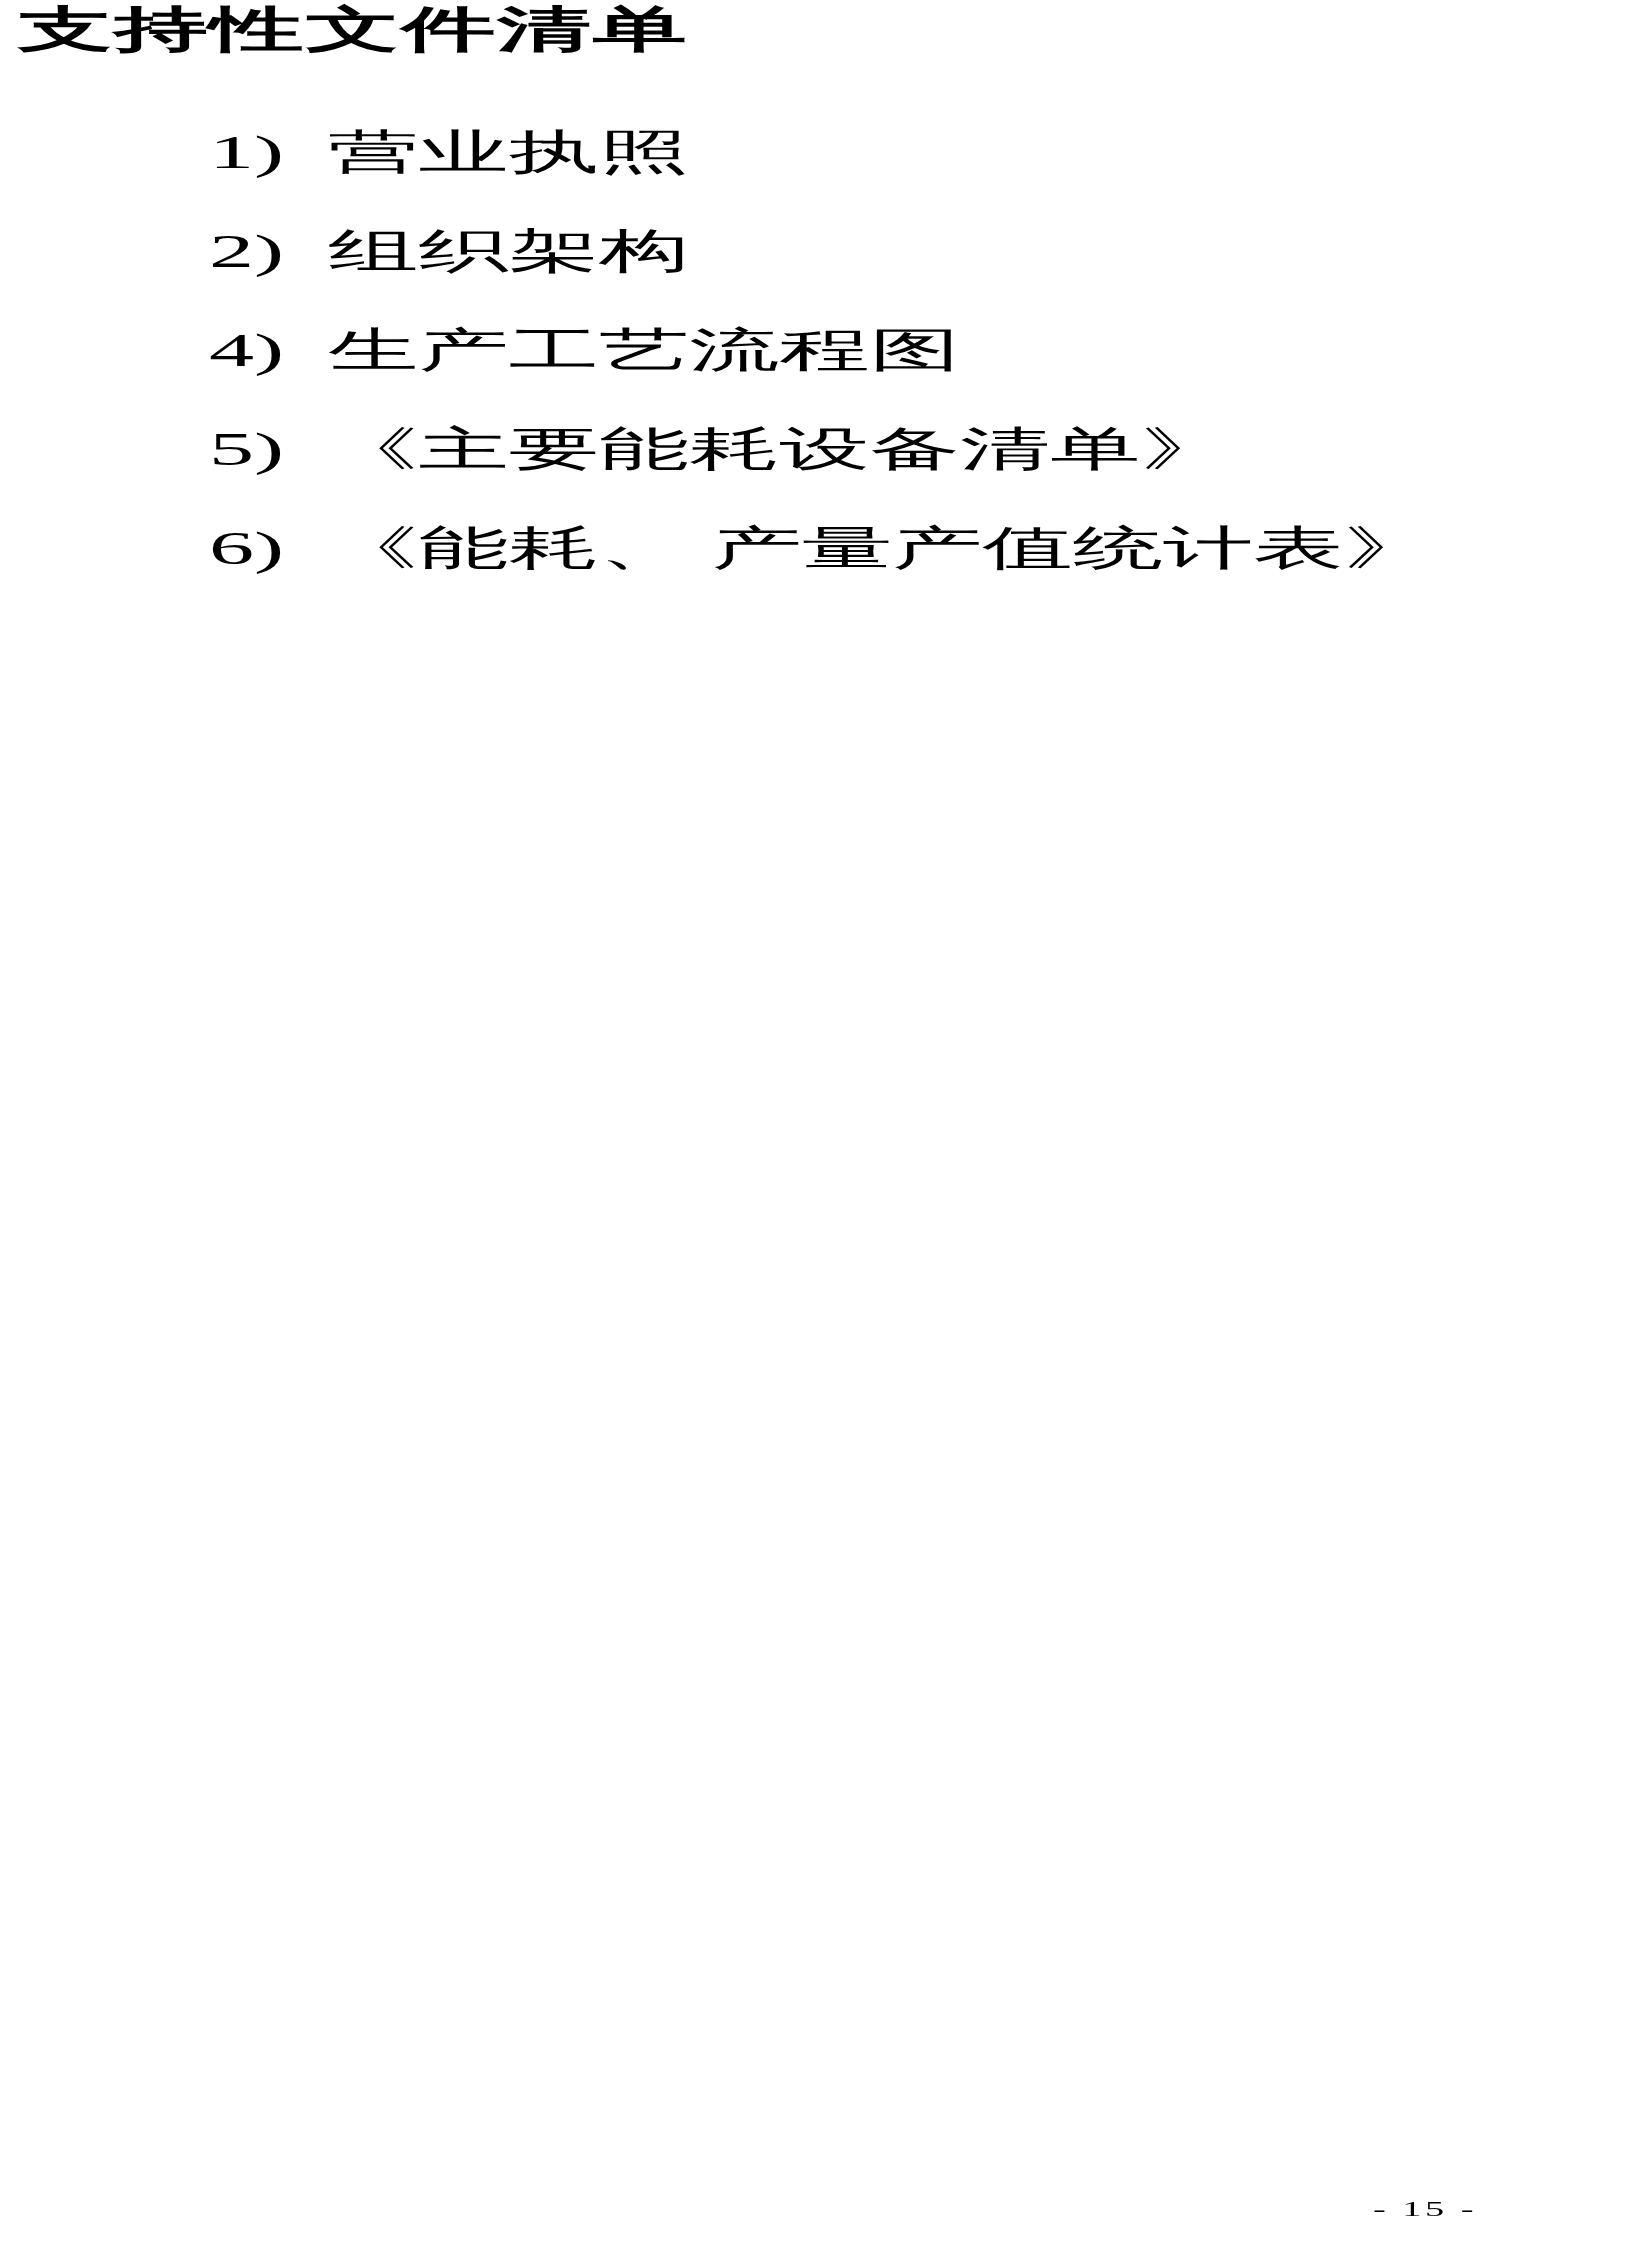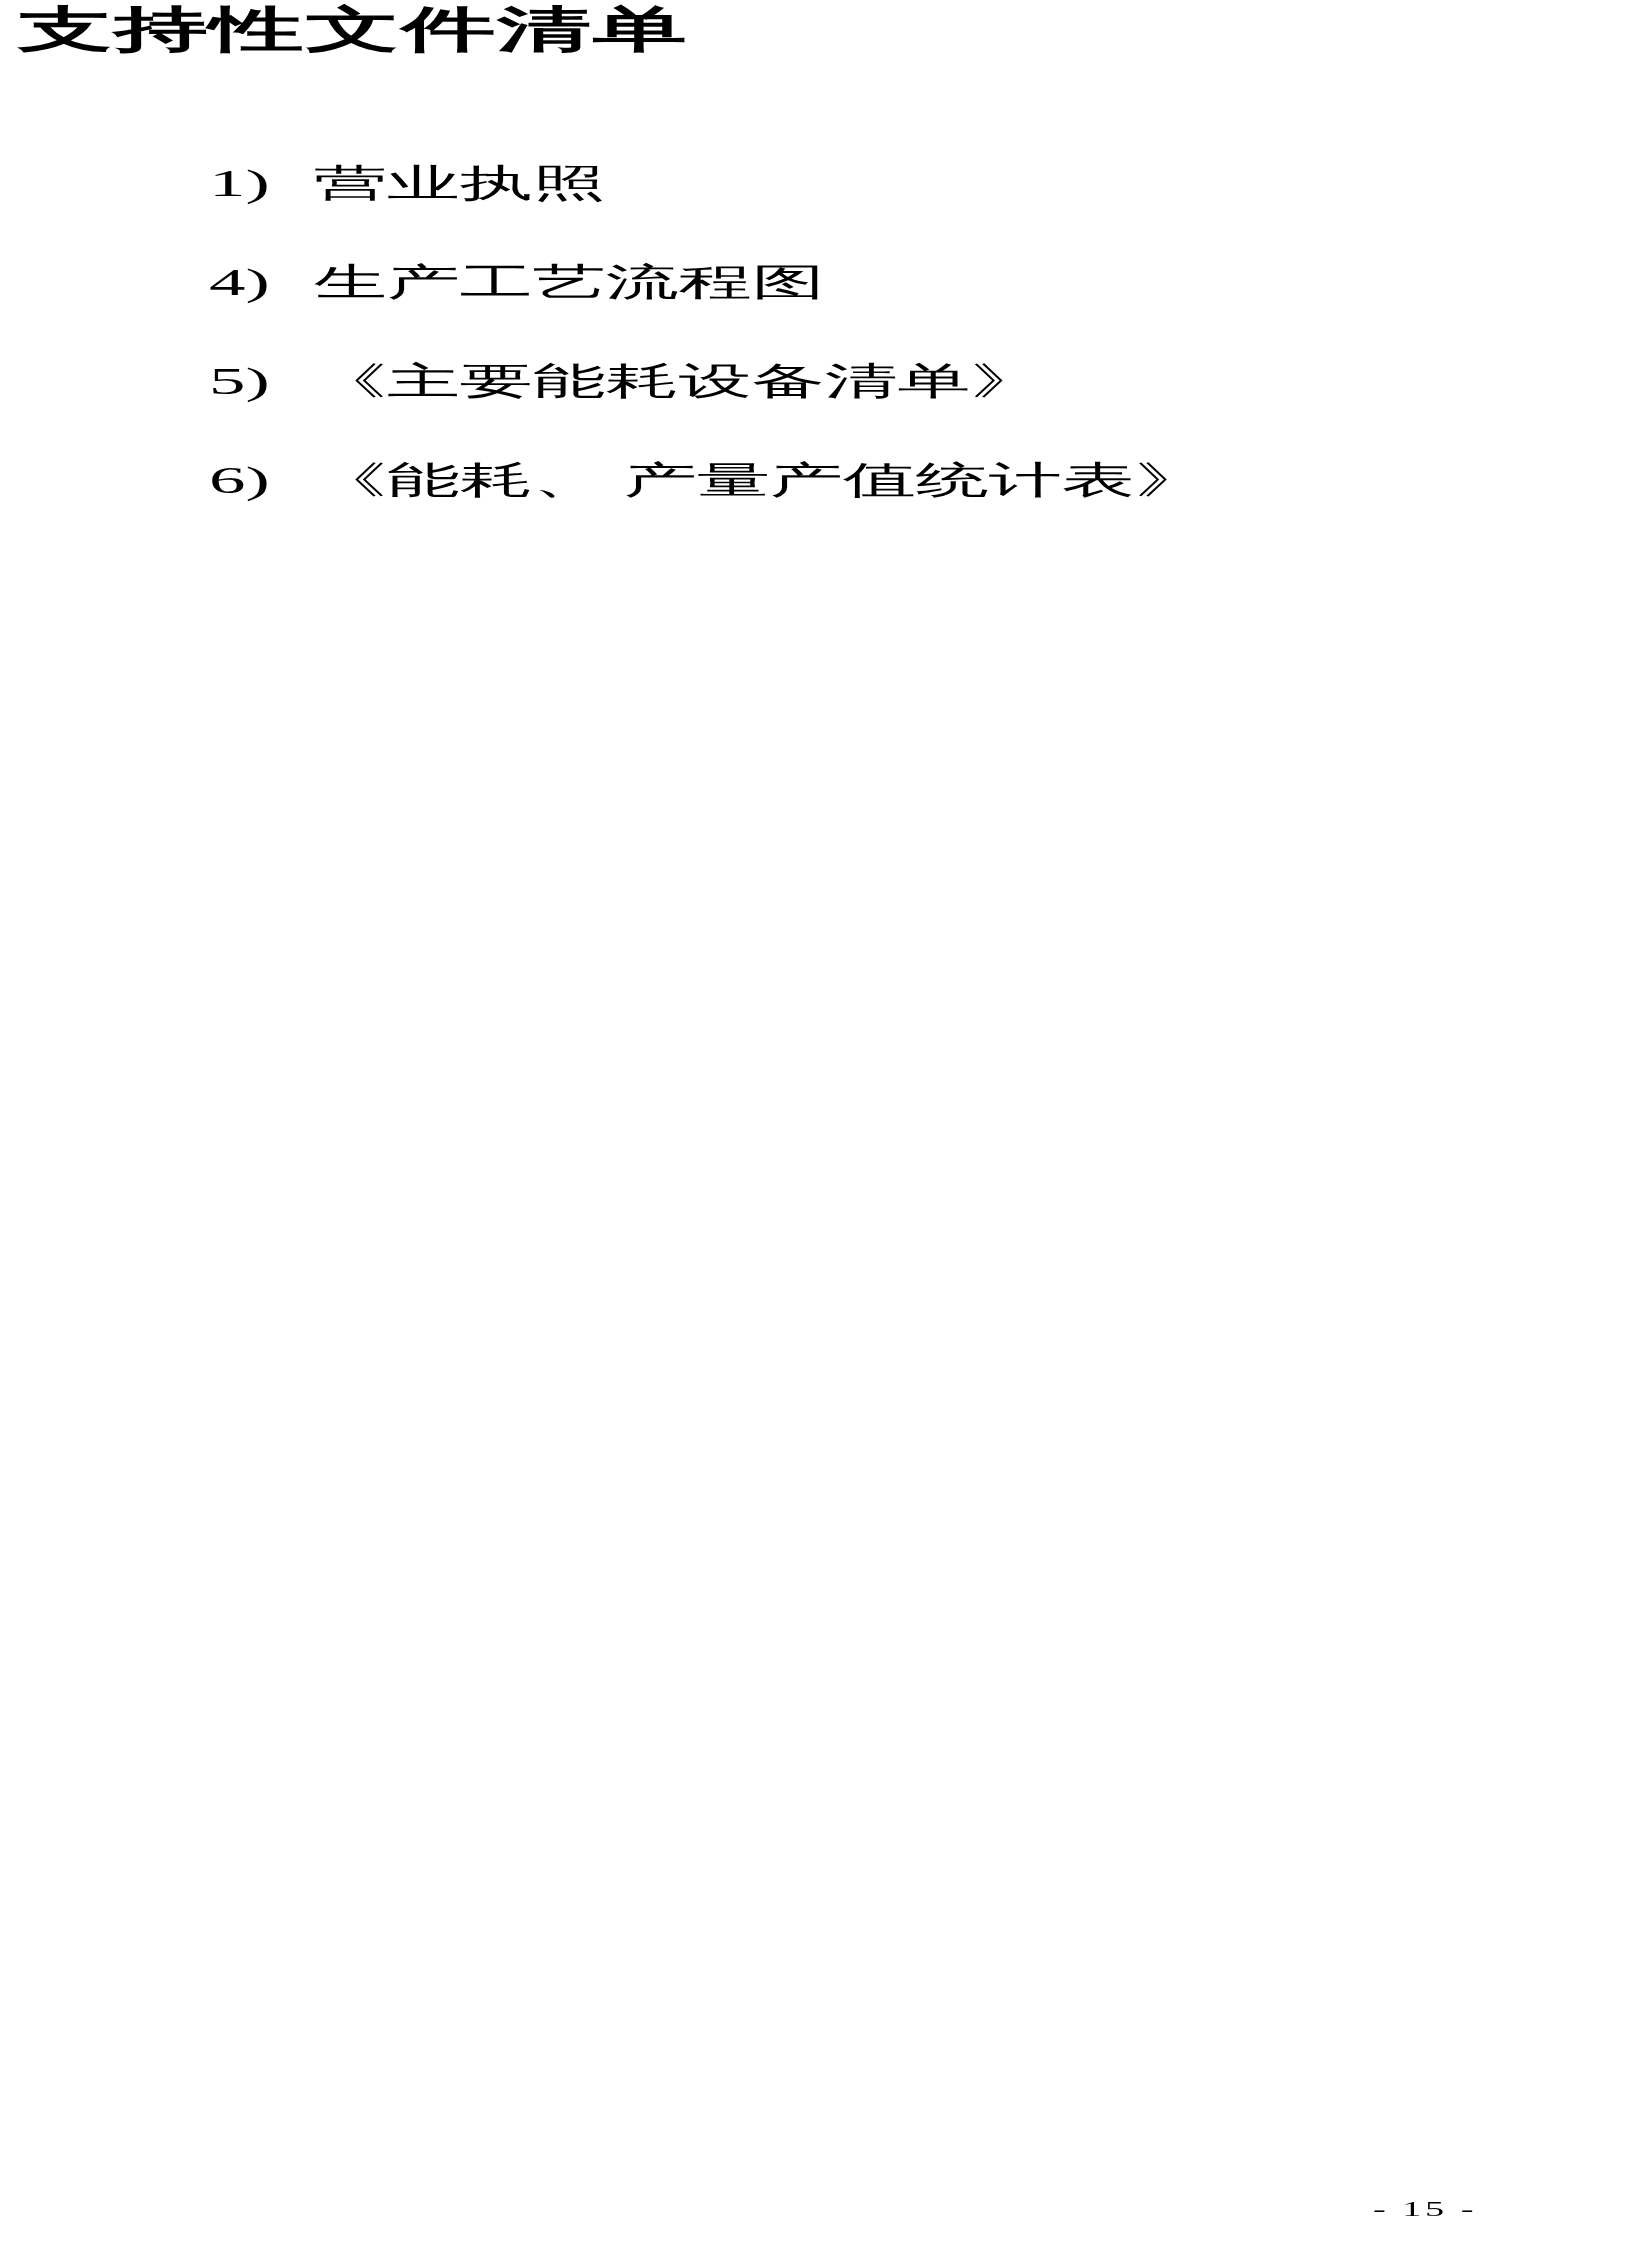--- a/index.html
+++ b/index.html
@@ -29,22 +29,22 @@
     line-height:1.1;
   }
   .doc-list{
     position:absolute;
     left:209px;
     top:103px;
   }
   .list-item{
     height:99px;
     display:flex;
-    align-items:flex-end;
-    font-size:38px;
+    align-items:center;
+    font-size:47px;
     line-height:1;
   }
   .item-num{
     margin-right:23px;
   }
   .page-number{
     position:absolute;
     left:1373px;
     top:2199px;
     font-size:20px;
@@ -60,20 +60,23 @@
   <div class="doc-title">
     <span class="stretch">支持性文件清单</span>
   </div>
 
   <div class="doc-list">
 
     <div class="list-item">
       <span class="stretch"><span class="item-num">1)</span><span>营业执照</span></span>
     </div>
 
+    <div class="list-item">
+      <span class="stretch"><span class="item-num">2)</span><span>组织架构</span></span>
+    </div>
 
 
     <div class="list-item">
       <span class="stretch"><span class="item-num">4)</span><span>生产工艺流程图</span></span>
     </div>
 
     <div class="list-item">
       <span class="stretch"><span class="item-num">5)</span><span>《主要能耗设备清单》</span></span>
     </div>
 

